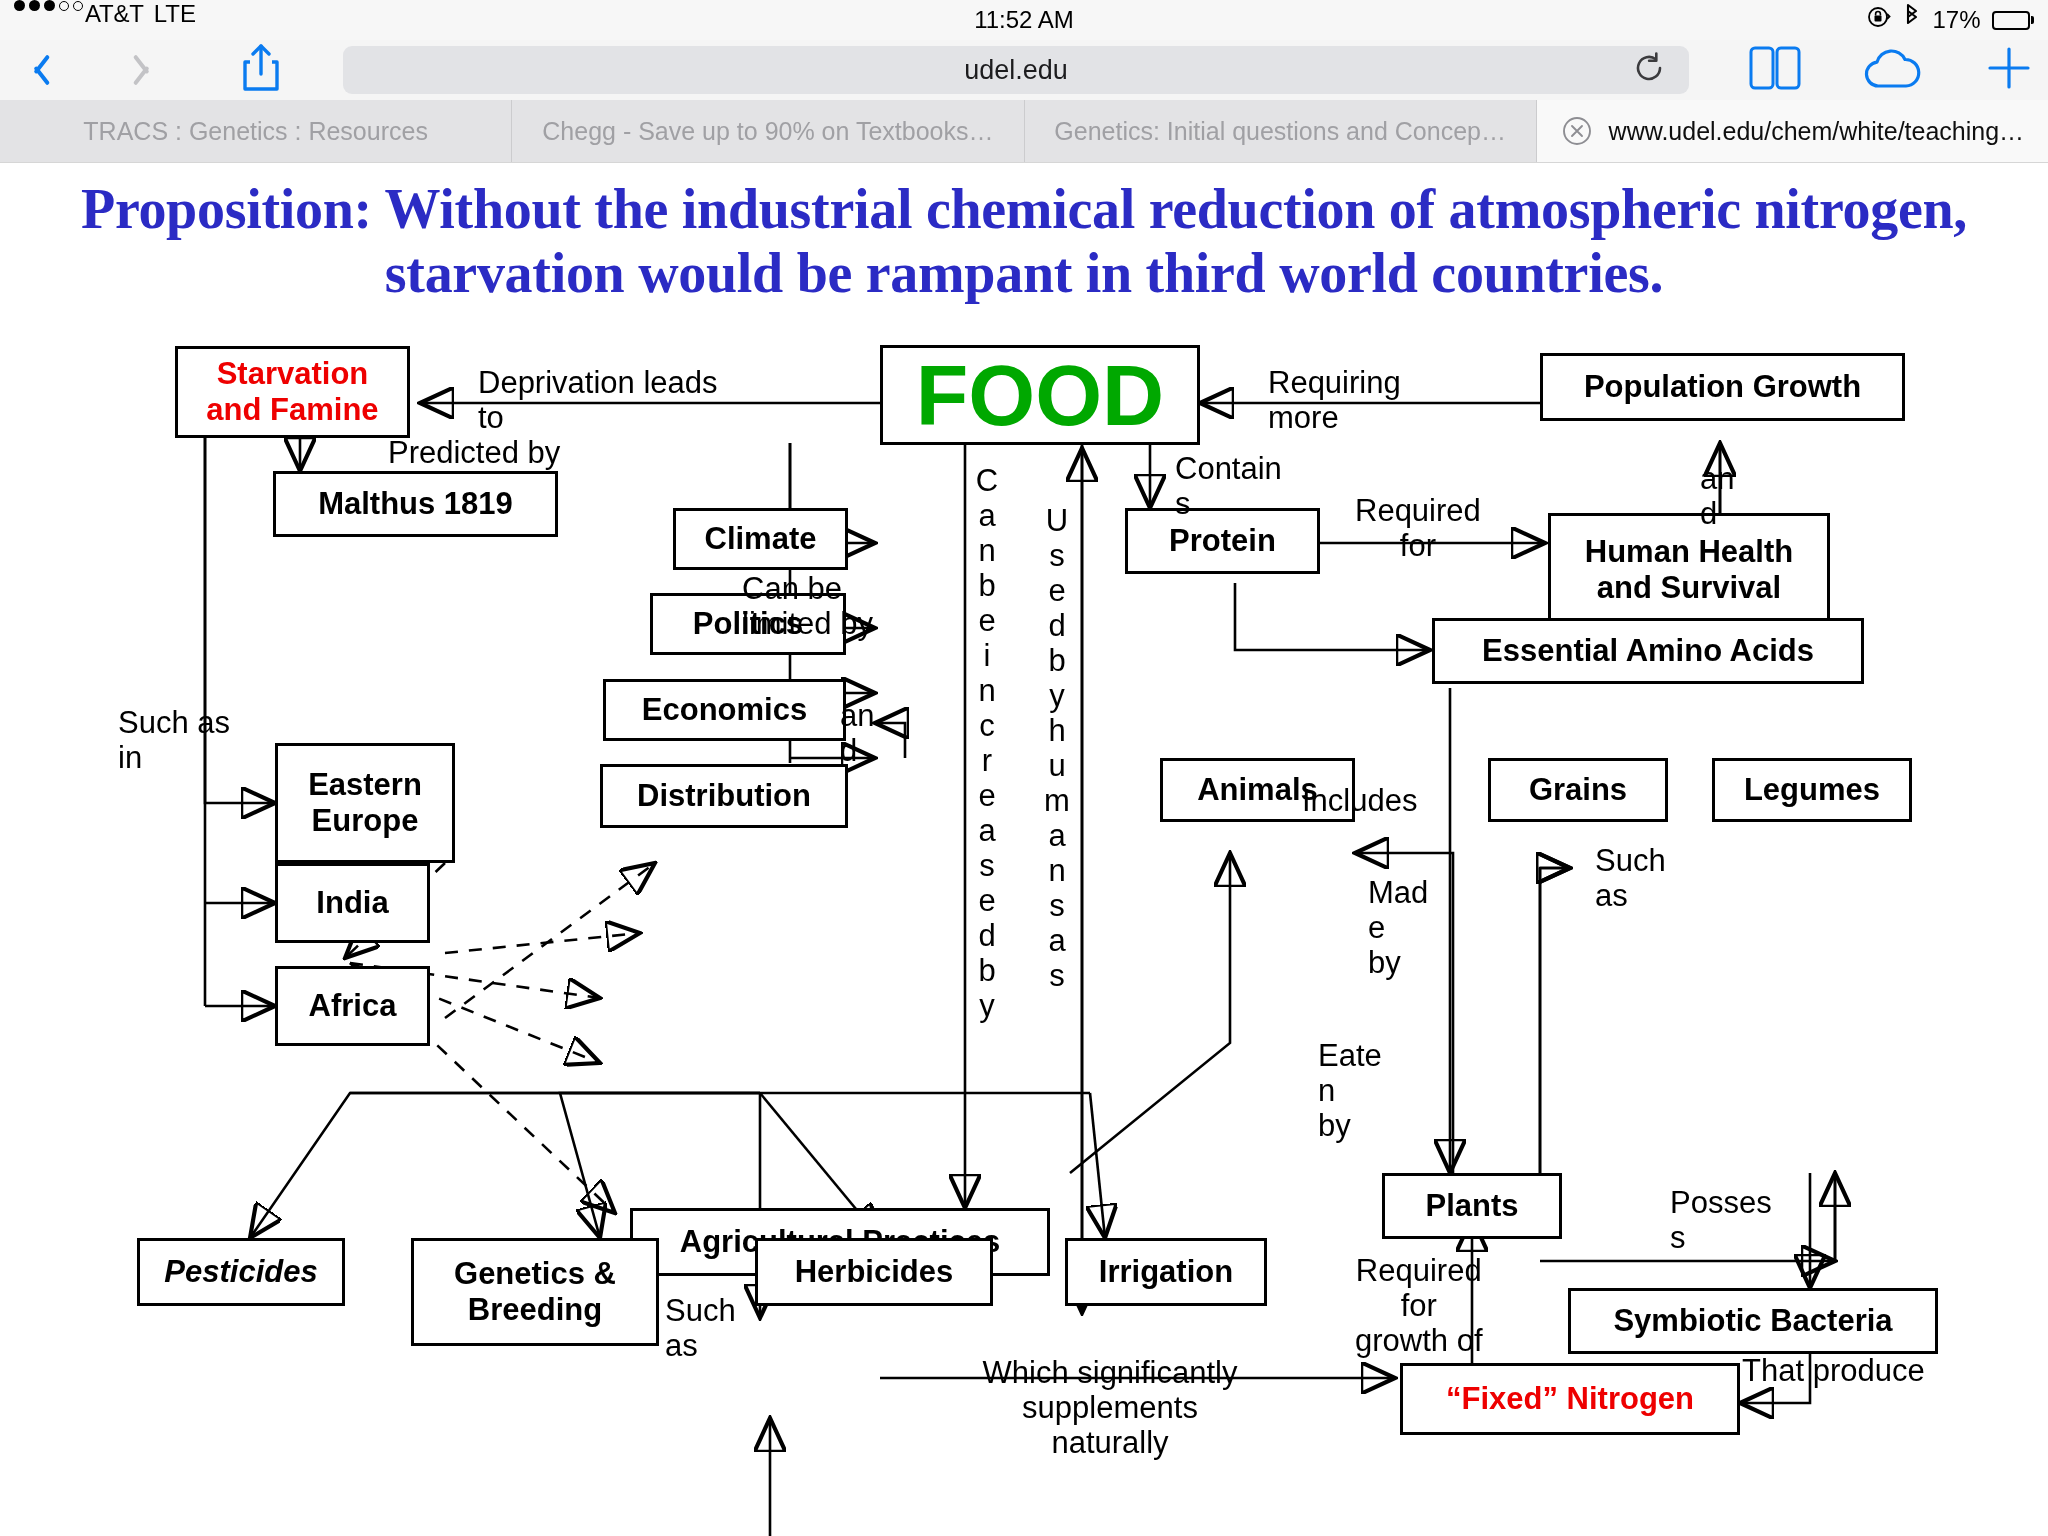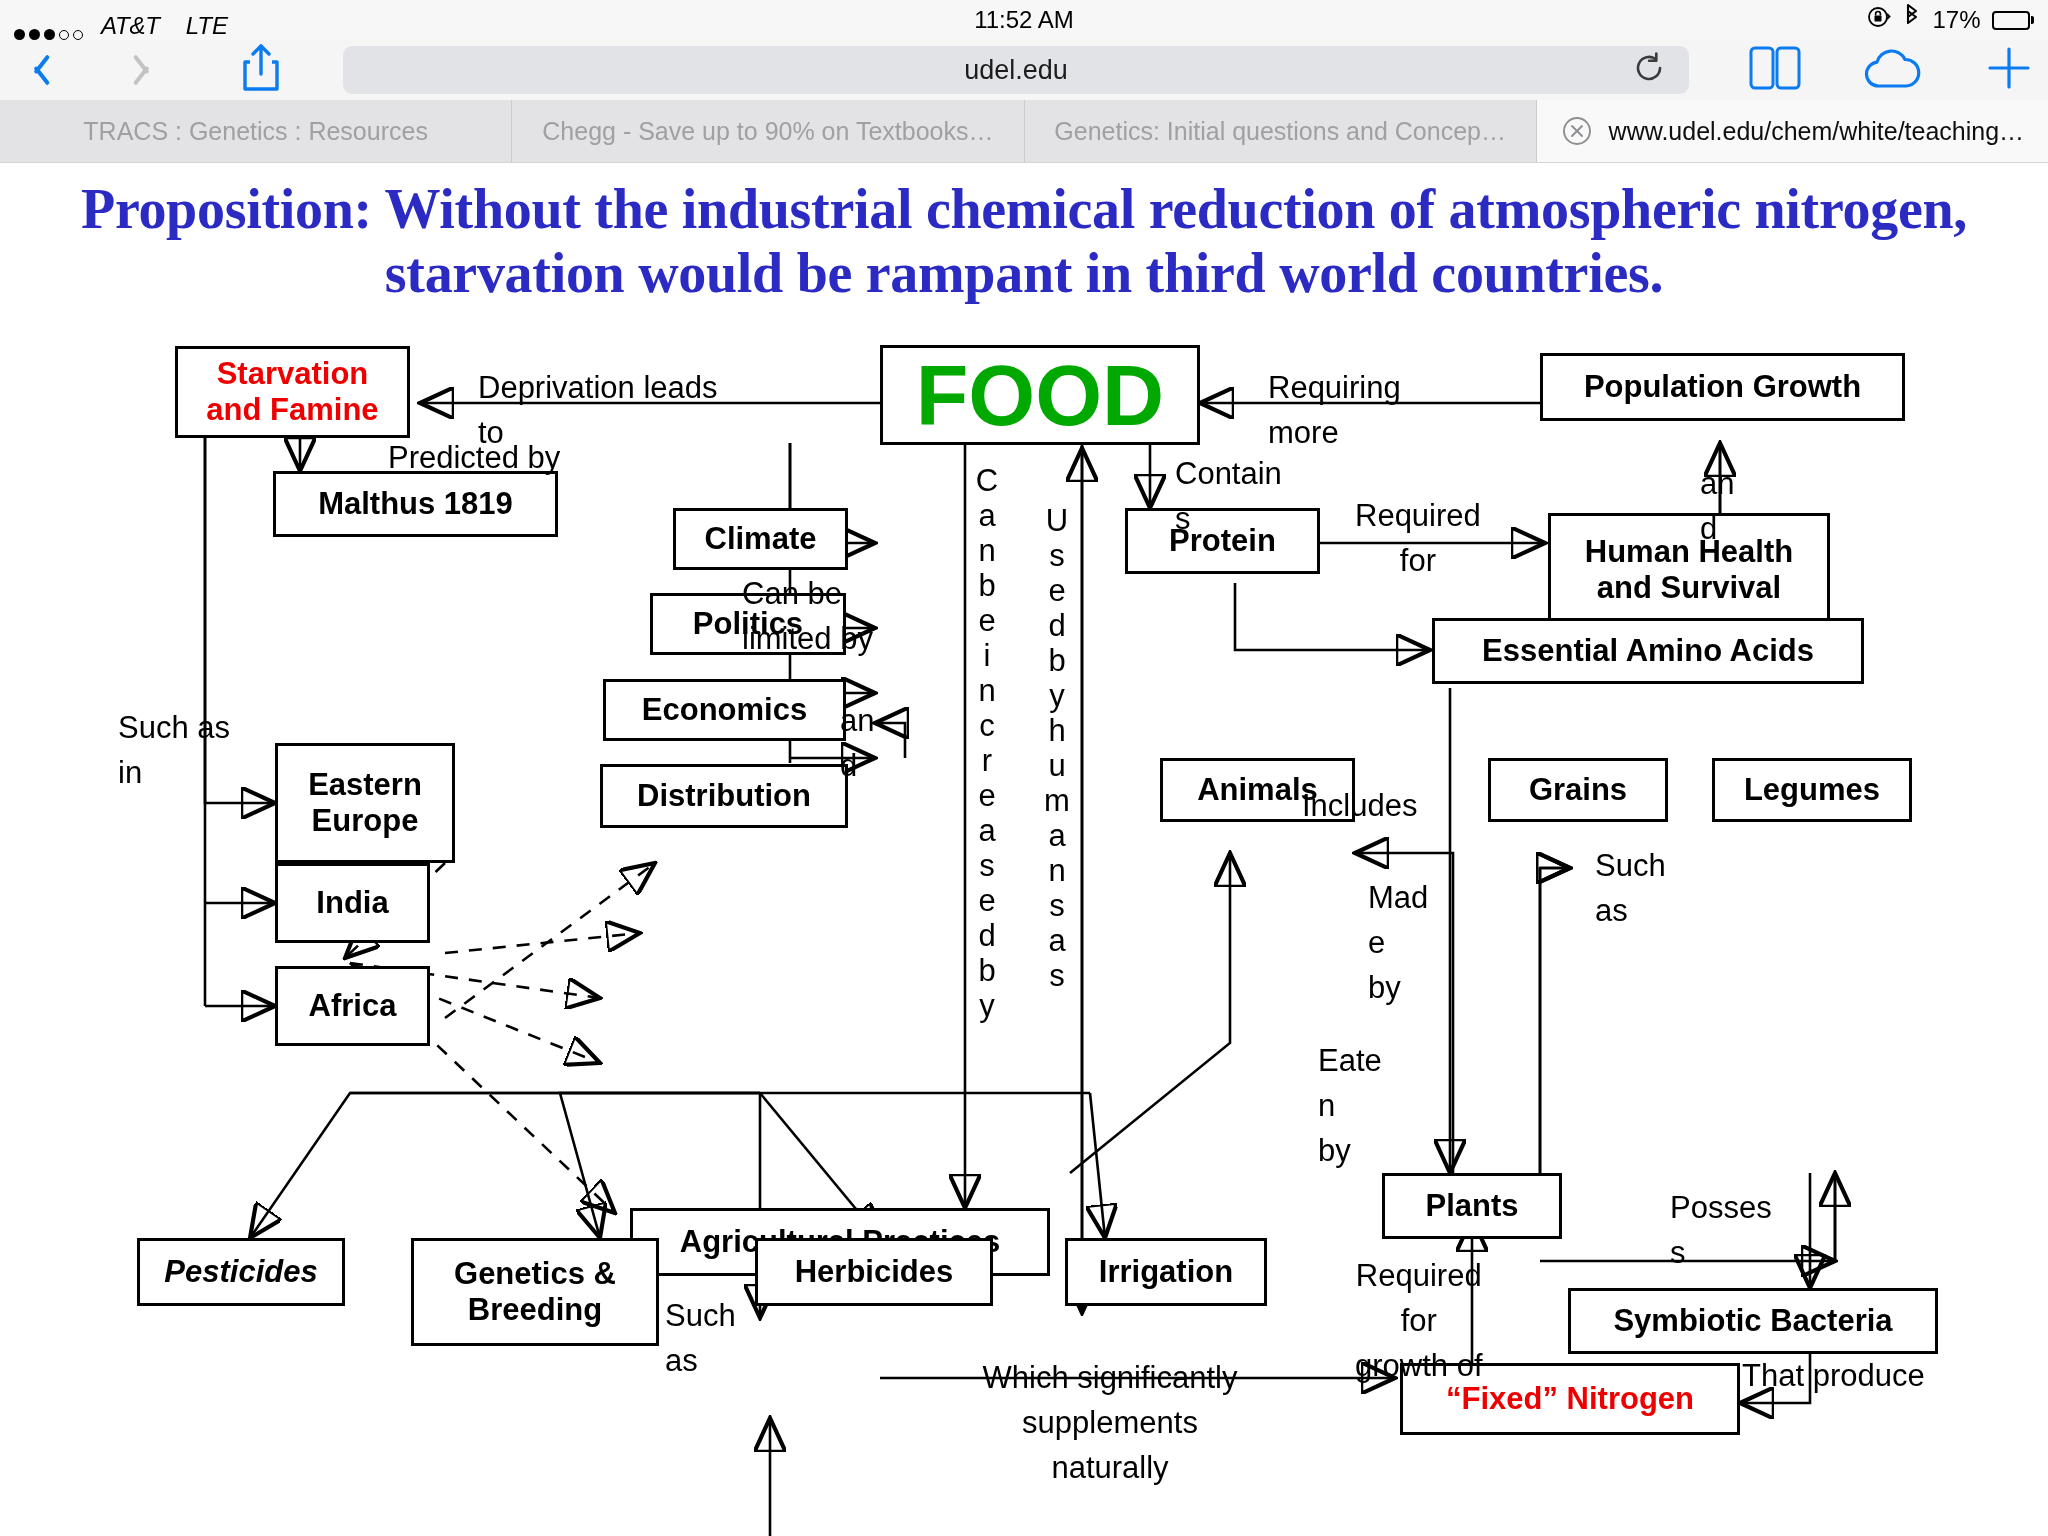--- a/index.html
+++ b/index.html
@@ -9,21 +9,21 @@
     font-family:"Liberation Sans", sans-serif;
     -webkit-font-smoothing:antialiased;
   }
   
   .statusbar{
     position:absolute;left:0;top:0;width:2048px;height:40px;
     background:#f7f7f7;
     display:flex;align-items:center;
     font-size:24px;color:#000;
   }
-  .sb-left{position:absolute;left:14px;top:0;height:40px;display:flex;align-items:flex-end;gap:18px;font-style:italic;}
+  .sb-left{position:absolute;left:14px;top:0;height:40px;display:flex;align-items:flex-start;gap:2px;}
   .dots{display:flex;align-items:center;gap:4px;}
   .dot{width:11px;height:11px;border-radius:50%;background:#000;}
   .dot.hollow{background:transparent;border:1.6px solid #000;width:8px;height:8px;}
   .carrier{font-size:24px;letter-spacing:-0.2px;}
   .lte{font-size:24px;margin-left:8px;}
   .sb-center{position:absolute;left:0;right:0;top:0;height:40px;display:flex;align-items:center;justify-content:center;font-size:24px;font-weight:400;}
   .sb-right{position:absolute;right:14px;top:0;height:40px;display:flex;align-items:center;gap:11px;font-size:24px;}
   .batt{display:flex;align-items:center;}
   .batt-body{width:38px;height:19px;border:2px solid #000;border-radius:4px;position:relative;padding:2px;box-sizing:border-box;}
   .batt-fill{height:100%;background:#000;border-radius:1px;}
@@ -89,21 +89,21 @@
     border:3px solid #000;background:#fff;
     display:flex;align-items:center;justify-content:center;
     text-align:center;font-weight:bold;font-size:31px;line-height:36px;
     color:#000;z-index:3;
   }
   .node.red{color:#ee0000;}
   .node.green{color:#00a800;font-weight:bold;}
   .node.food{font-size:86px;line-height:90px;}
 
   .lbl{
-    position:absolute;z-index:4;font-size:31px;line-height:45px;color:#000;
+    position:absolute;z-index:4;font-size:31px;line-height:35px;color:#000;
     font-weight:400;background:transparent;white-space:pre-line;
   }
   .lbl.vert{
     width:34px;text-align:center;line-height:35px;
   }
 </style>
 </head>
 <body>
 
 <div class="statusbar">

